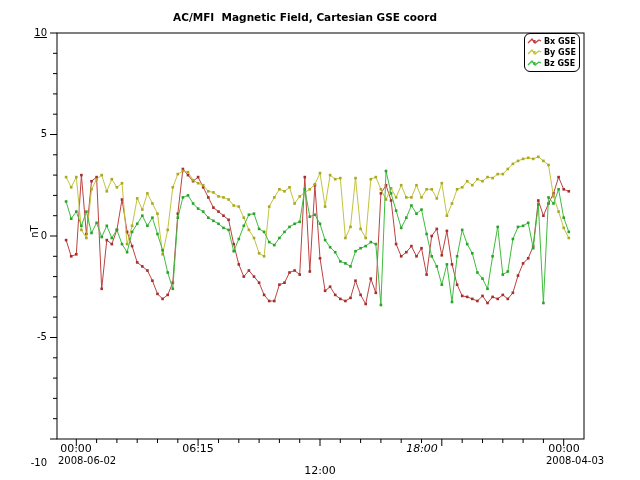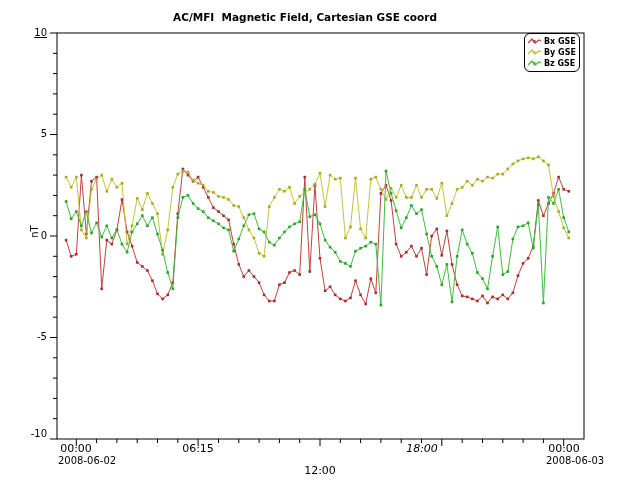--- a/index.html
+++ b/index.html
@@ -25,30 +25,30 @@
 <div class="stage">
 
   <div class="title">AC/MFI  Magnetic Field, Cartesian GSE coord</div>
 
   <div class="ylab">nT</div>
 
   <div class="ytick" style="top:27px;text-decoration:underline;">10</div>
   <div class="ytick" style="top:128px;">5</div>
   <div class="ytick" style="top:230px;">0</div>
   <div class="ytick" style="top:331px;">-5</div>
-  <div class="ytick" style="top:428px;text-align:right;">-10</div>
+  <div class="ytick" style="top:457px;text-align:right;">-10</div>
 
   <div class="xtick" style="left:54px;">00:00</div>
   <div class="xtick" style="left:176px;">06:15</div>
   <div class="xtick" style="left:298px;margin-top:22px;">12:00</div>
   <div class="xtick" style="left:400px;font-style:italic;">18:00</div>
   <div class="xtick" style="left:542px;">00:00</div>
 
   <div class="xdate" style="left:58px;">2008-06-02</div>
-  <div class="xdate" style="left:546px;">2008-06-03</div>
+  <div class="xdate" style="left:546px;">2008-04-03</div>
 
   <svg id="plot" xmlns="http://www.w3.org/2000/svg">
       <rect x="57" y="33" width="527" height="406" fill="none" stroke="#000" stroke-width="1"></rect>
       <line x1="76.3" y1="439" x2="76.3" y2="446" stroke="#000" stroke-width="1"></line>
       <line x1="96.6" y1="439" x2="96.6" y2="443" stroke="#000" stroke-width="1"></line>
       <line x1="116.9" y1="439" x2="116.9" y2="443" stroke="#000" stroke-width="1"></line>
       <line x1="137.2" y1="439" x2="137.2" y2="443" stroke="#000" stroke-width="1"></line>
       <line x1="157.5" y1="439" x2="157.5" y2="443" stroke="#000" stroke-width="1"></line>
       <line x1="177.8" y1="439" x2="177.8" y2="443" stroke="#000" stroke-width="1"></line>
       <line x1="198.1" y1="439" x2="198.1" y2="446" stroke="#000" stroke-width="1"></line>

